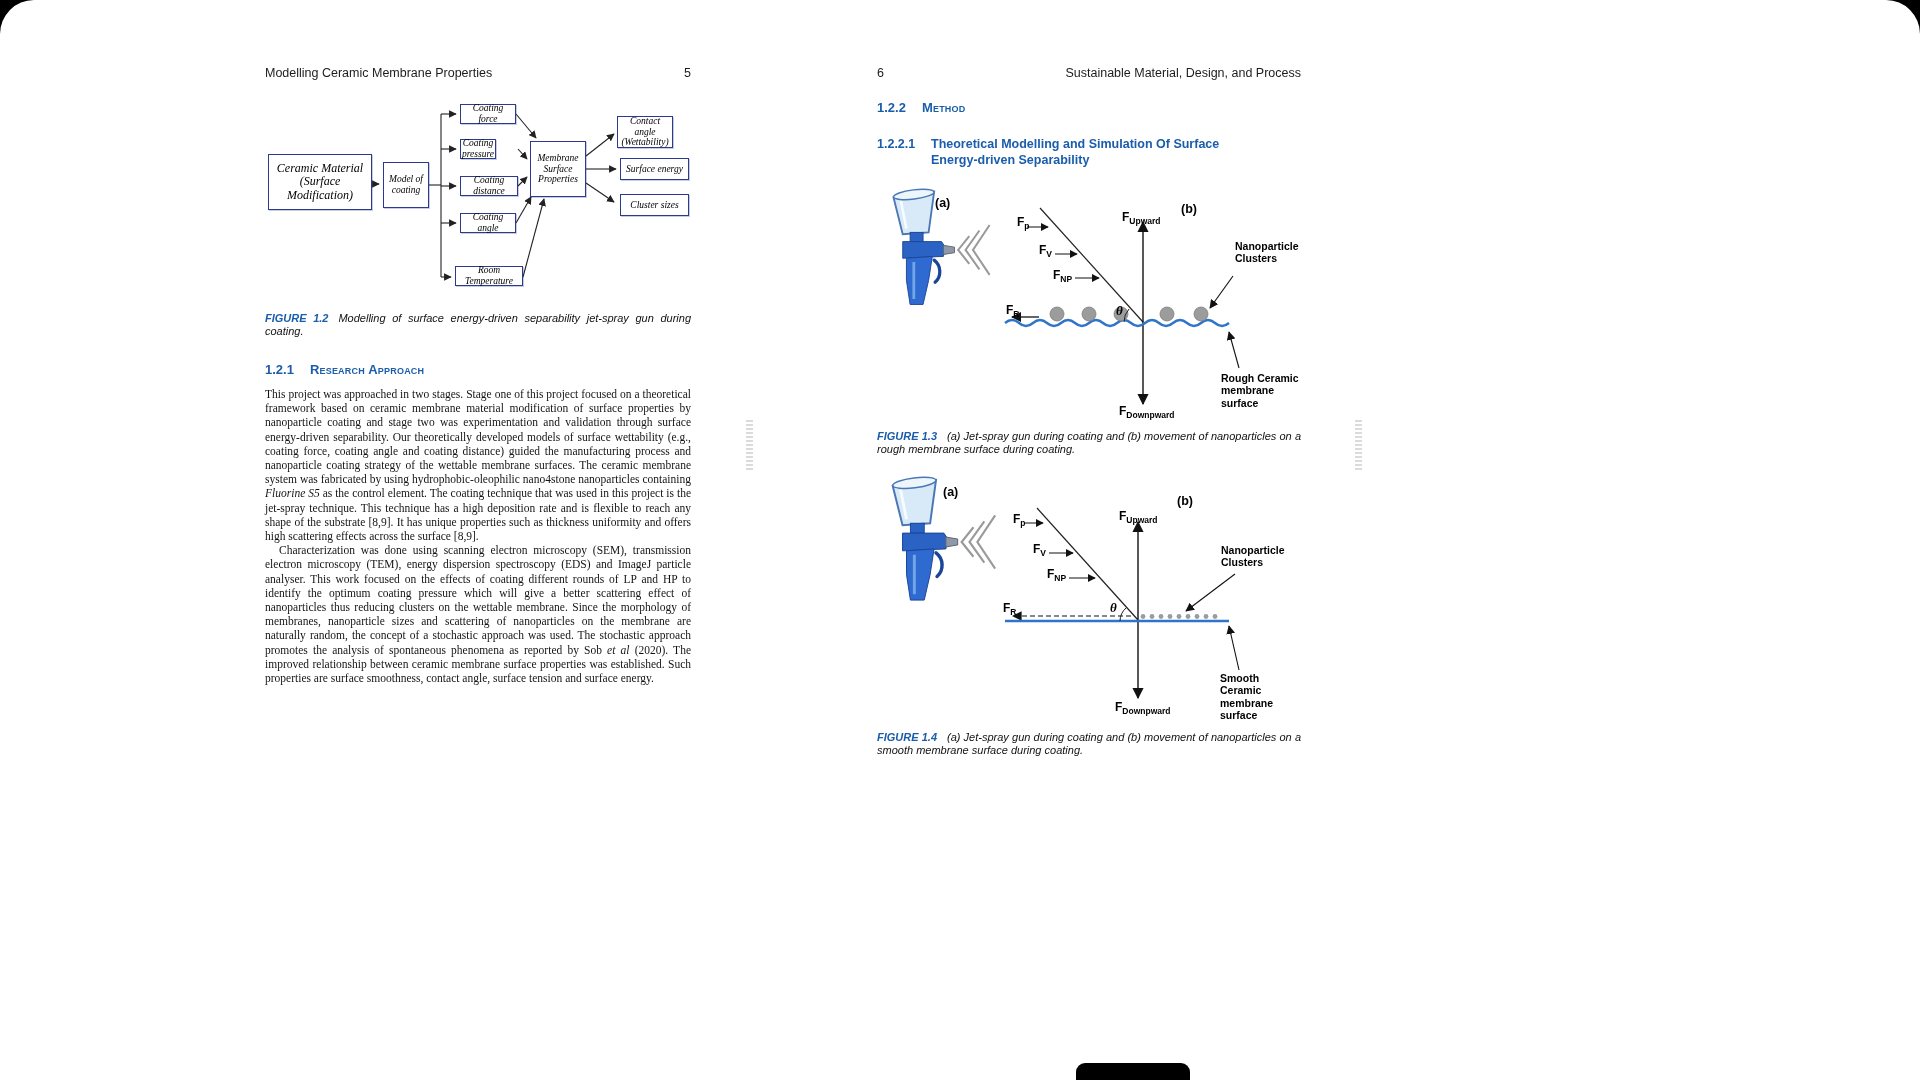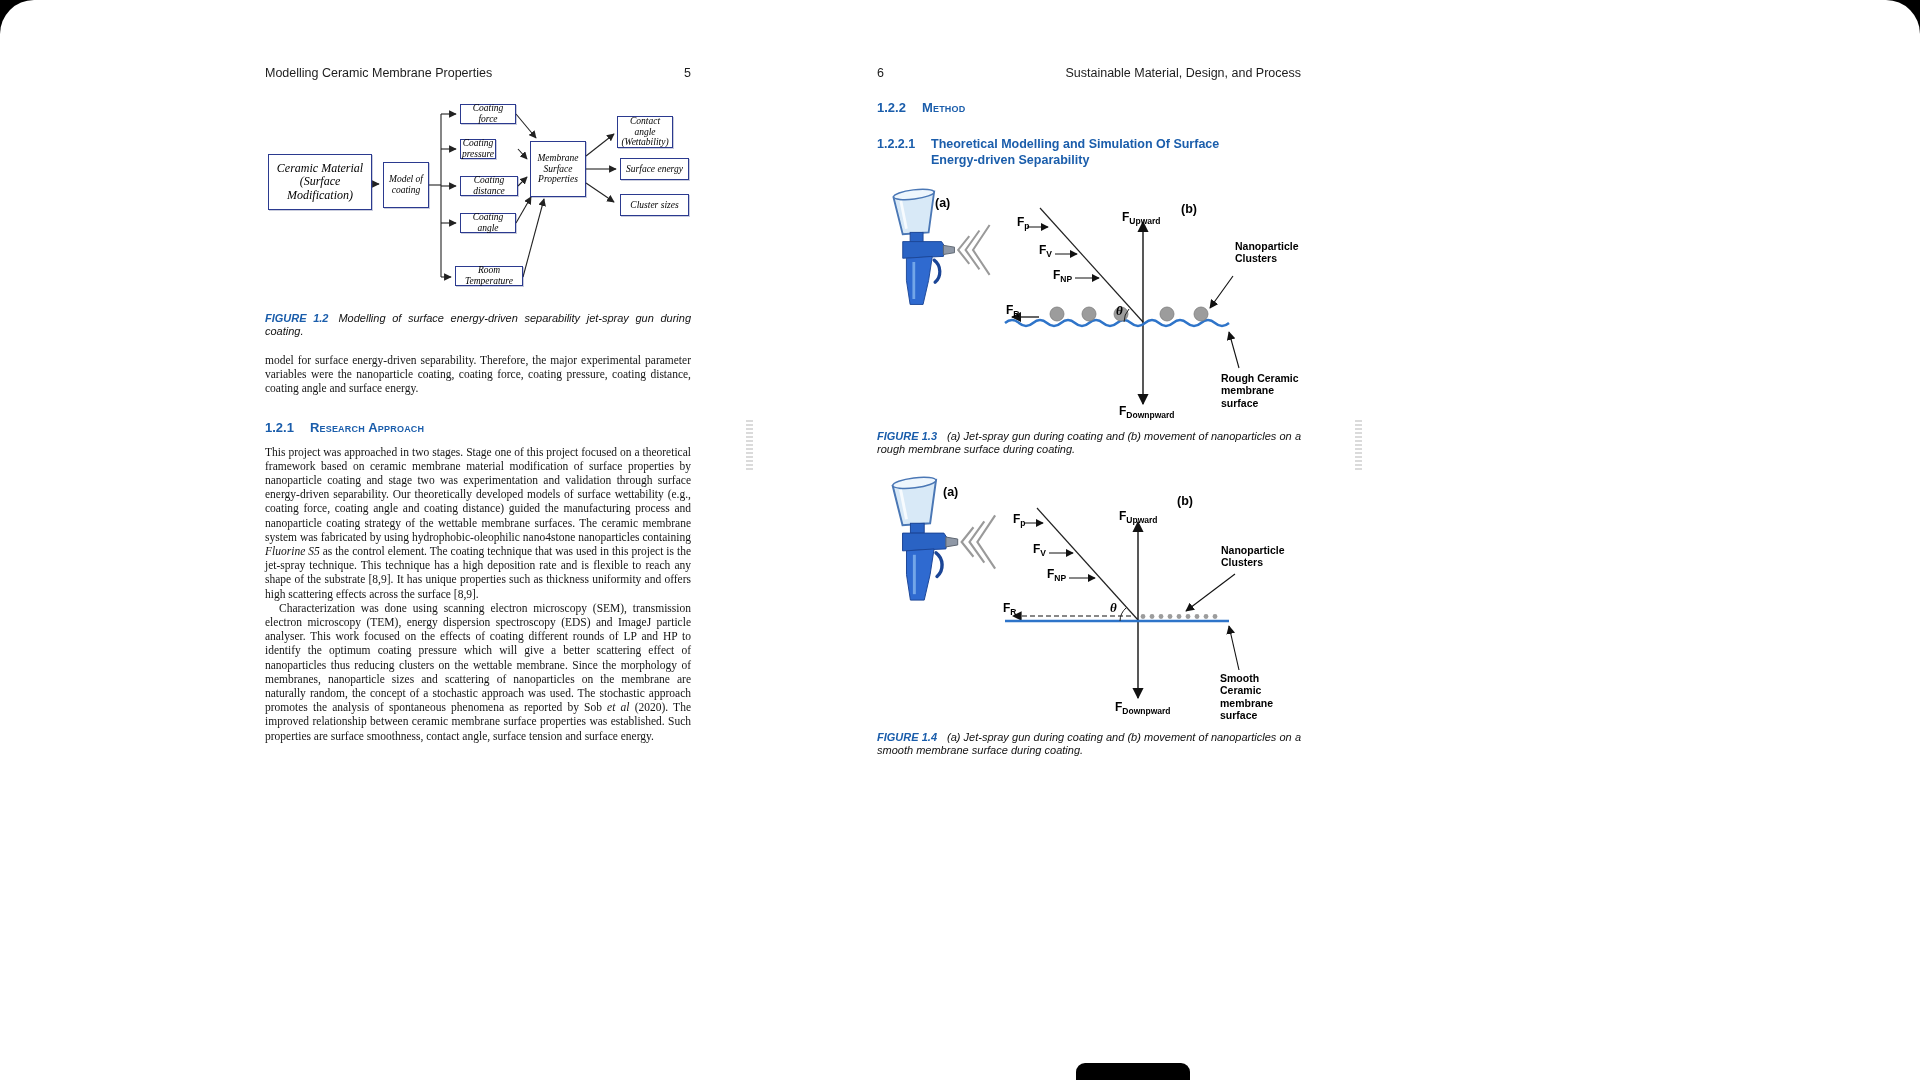--- a/index.html
+++ b/index.html
@@ -127,21 +127,20 @@
       <div class="node" style="left:352px; top:20px;  width:56px; height:32px;">Contact angle
 (Wettability)</div>
       <div class="node" style="left:355px; top:62px;  width:69px; height:22px;">Surface energy</div>
       <div class="node" style="left:355px; top:98px;  width:69px; height:22px;">Cluster sizes</div>
     </div>
 
     <p class="cap" style="margin-top:16px;">
       <span class="lab">FIGURE 1.2</span><span>Modelling of surface energy-driven separability jet-spray gun during coating.</span>
     </p>
 
-    <p class="body" style="margin-top:15px;">model for surface energy-driven separability. Therefore, the major experimental parameter variables were the nanoparticle coating, coating force, coating pressure, coating distance, coating angle and surface energy.</p>
 
     <div class="sechead" style="margin-top:24px;">
       <span class="num">1.2.1</span><span class="sc">Research Approach</span>
     </div>
 
     <p class="body" style="margin-top:10px;">
       <span>This project was approached in two stages. Stage one of this project focused on a theoretical framework based on ceramic membrane material modification of surface properties by nanoparticle coating and stage two was experimentation and validation through surface energy-driven separability. Our theoretically developed models of surface wettability (e.g., coating force, coating angle and coating distance) guided the manufacturing process and nanoparticle coating strategy of the wettable membrane surfaces. The ceramic membrane system was fabricated by using hydrophobic-oleophilic nano4stone nanoparticles containing </span><span class="it">Fluorine S5</span><span> as the control element. The coating technique that was used in this project is the jet-spray technique. This technique has a high deposition rate and is flexible to reach any shape of the substrate [8,9]. It has unique properties such as thickness uniformity and offers high scattering effects across the surface [8,9].</span>
     </p>
 
     <p class="body indent">

